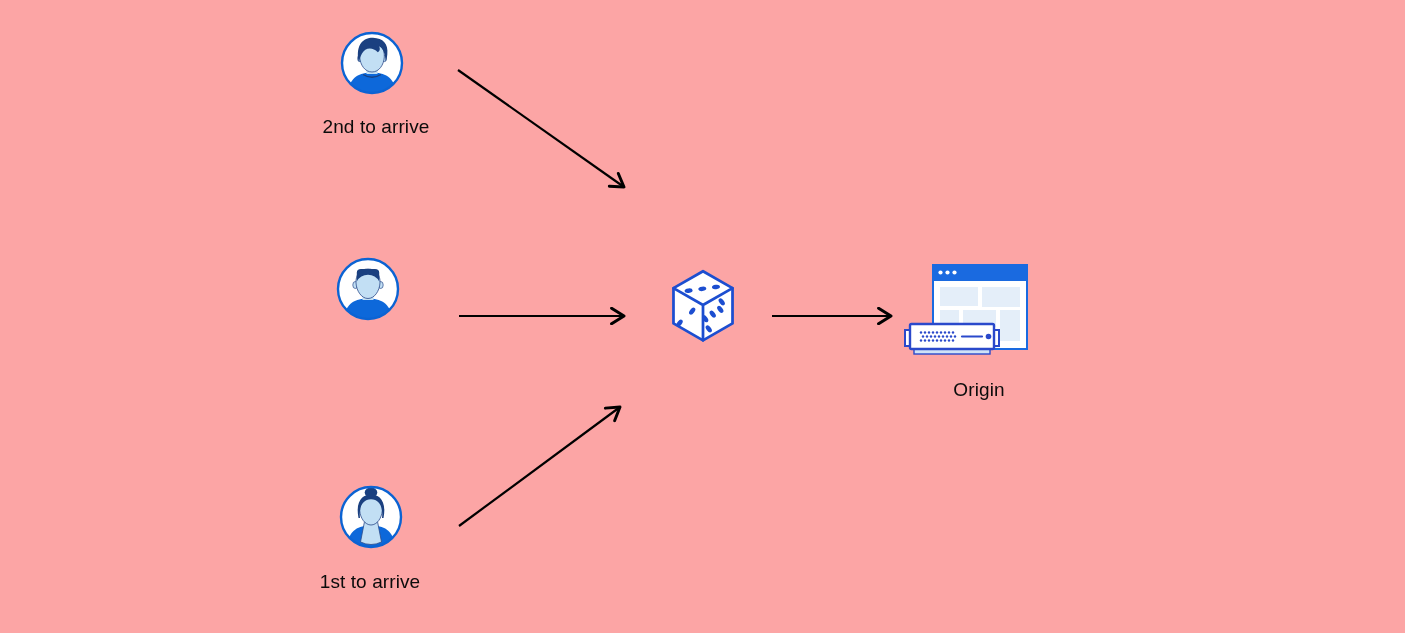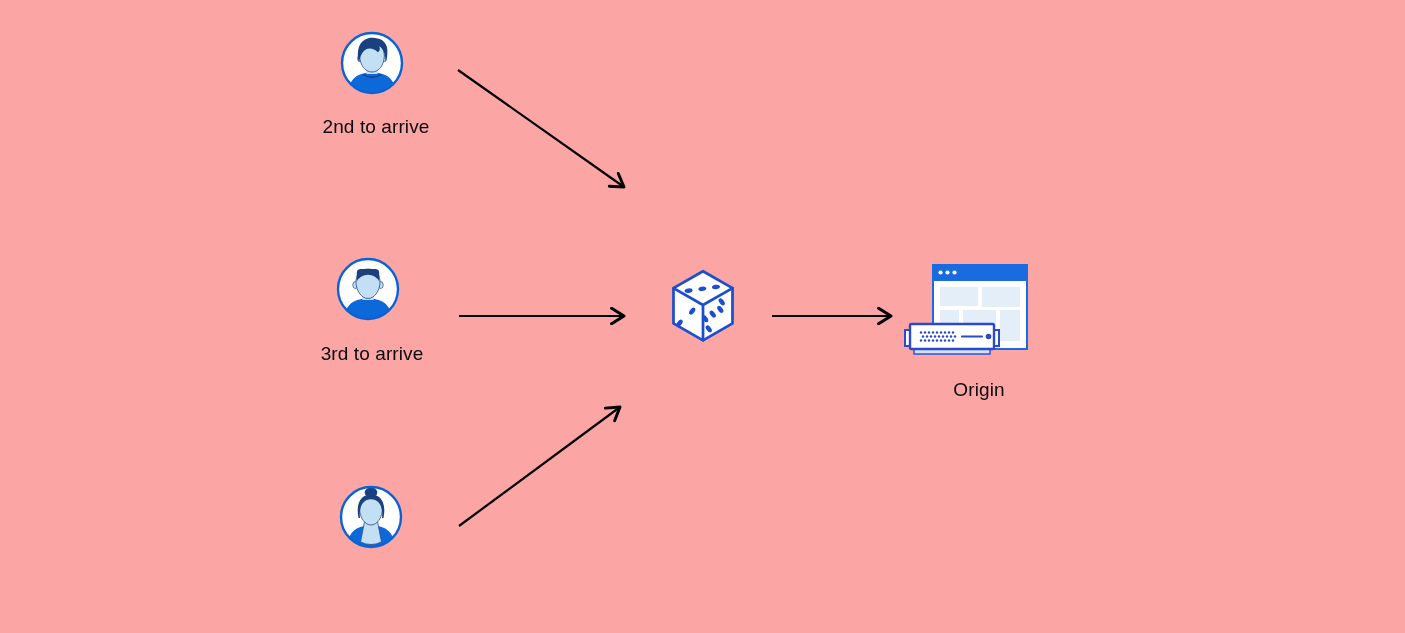--- a/index.html
+++ b/index.html
@@ -86,41 +86,41 @@
         <rect x="27.5" y="33" width="11" height="11" fill="#c2dff4"></rect>
         <ellipse cx="20.3" cy="29" rx="2.5" ry="3.5" fill="#c2dff4" stroke="#2b4a8a" stroke-width="0.7"></ellipse>
         <ellipse cx="45.7" cy="29" rx="2.5" ry="3.5" fill="#c2dff4" stroke="#2b4a8a" stroke-width="0.7"></ellipse>
         <path d="M33,13 C41.5,13 45.5,19.5 45,27 C44.5,35 39.5,42.5 33,42.5 C26.5,42.5 21.5,35 21,27 C20.5,19.5 24.5,13 33,13 Z" fill="#c2dff4" stroke="#2b4a8a" stroke-width="0.8"></path>
         <path d="M21.8,25.5 L21.8,16.5 Q21.8,13 26,13 L40,13 Q44.2,13 44.2,16.5 L44.2,25.5
                  Q40.5,18.8 33,18.8 Q25.5,18.8 21.8,25.5 Z" fill="#1a4080"></path>
       </g>
       <circle cx="33" cy="33" r="30" fill="none" stroke="#0b63d3" stroke-width="2.4"></circle>
     </svg>
   </div>
-  <div class="node-label" style="left:262px; top:343px;">3rd to arrive</div>
 
   <div class="abs" style="left:338px; top:484px;">
     <svg width="66" height="66" viewBox="0 0 66 66">
       <defs>
           <clipPath id="clipC">
             <circle cx="33" cy="33" r="30"></circle>
           </clipPath>
         </defs>
       <circle cx="33" cy="33" r="30" fill="#ffffff"></circle>
       <g clip-path="url(#clipC)">
         <path d="M8,66 C10,46 20,41.5 33,41.5 C46,41.5 56,46 58,66 Z" fill="#0d68da"></path>
         <path d="M27,35 L39,35 L43.5,58 Q33,63 22.5,58 Z" fill="#c2dff4" stroke="#2b4a8a" stroke-width="0.8"></path>
         <path d="M33,13.5 C41,13.5 44.8,19.5 44.3,26.5 C43.8,34 39,41 33,41 C27,41 22.2,34 21.7,26.5 C21.2,19.5 25,13.5 33,13.5 Z" fill="#c2dff4" stroke="#2b4a8a" stroke-width="0.8"></path>
         <path d="M20.5,34 C17,16 25.5,10.5 33,10.5 C40.5,10.5 49,16 45.5,34 L44,34
                  C45.3,23.5 41.5,15.3 33,15.3 C24.5,15.3 20.7,23.5 22,34 Z" fill="#1a4080"></path>
         <ellipse cx="33" cy="8.5" rx="6.3" ry="5" fill="#1a4080"></ellipse>
       </g>
       <circle cx="33" cy="33" r="30" fill="none" stroke="#0b63d3" stroke-width="2.4"></circle>
     </svg>
   </div>
+  <div class="node-label" style="left:260px; top:571px;">1st to arrive</div>
 
   <div class="abs" style="left:667px; top:269px;">
     <svg width="72" height="75" viewBox="0 0 100 104">
       <polygon points="50,3 91,26.5 91,75.5 50,99 9,75.5 9,26.5" fill="#ffffff" stroke="#1c4ed0" stroke-width="3.8" stroke-linejoin="round"></polygon>
       <path d="M9,26.5 L50,50 L91,26.5 M50,50 L50,99" fill="none" stroke="#1c4ed0" stroke-width="3.8" stroke-linejoin="round" stroke-linecap="round"></path>
 
       <ellipse cx="30" cy="30" rx="5.6" ry="3.1" fill="#1c4ed0" transform="rotate(-7 30 30)"></ellipse>
       <ellipse cx="49" cy="27.5" rx="5.6" ry="3.1" fill="#1c4ed0" transform="rotate(-7 49 27.5)"></ellipse>
       <ellipse cx="68" cy="25" rx="5.6" ry="3.1" fill="#1c4ed0" transform="rotate(-7 68 25)"></ellipse>
 

